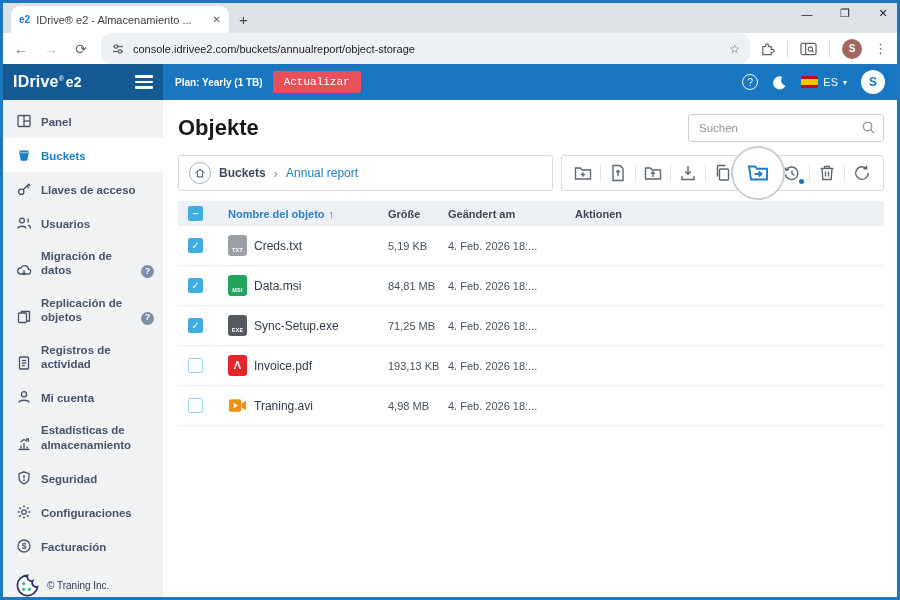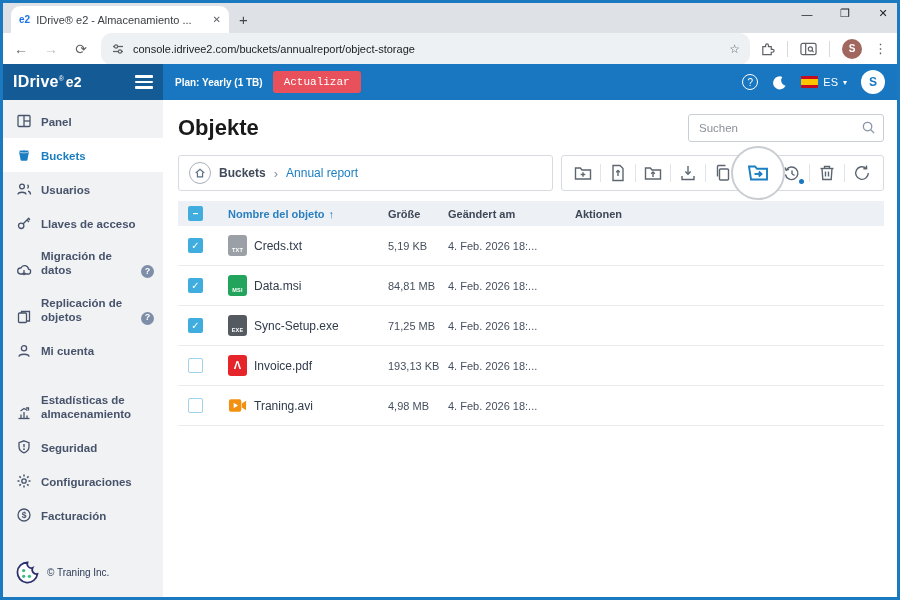--- a/index.html
+++ b/index.html
@@ -196,59 +196,70 @@
       <div class="side-item active">
         <svg width="16" height="16" viewBox="0 0 16 16">
             <path d="M3 4.5 h10 l-1.6 8.5 a1 1 0 0 1-1 .8 H5.6 a1 1 0 0 1-1-.8 z" fill="#1b7ec2"></path>
             <ellipse cx="8" cy="4.5" rx="5" ry="1.4" fill="#1b7ec2" stroke="#fff" stroke-width=".6"></ellipse>
           </svg>
         <span class="lbl">Buckets</span>
       </div>
       <div class="side-item">
         <svg width="16" height="16" viewBox="0 0 16 16">
             <g fill="none" stroke="#47536b" stroke-width="1.3">
+              <circle cx="5.2" cy="10.8" r="2.7"></circle>
+              <line x1="7.2" y1="8.8" x2="13.2" y2="2.8"></line>
+              <line x1="11" y1="5" x2="13" y2="7"></line>
+              <line x1="12.5" y1="3.5" x2="14" y2="5"></line>
+            </g>
+          </svg>
+        <span class="lbl">Llaves de acceso</span>
+      </div>
+      <div class="side-item">
+        <svg width="16" height="16" viewBox="0 0 16 16">
+            <g fill="none" stroke="#47536b" stroke-width="1.3">
               <circle cx="6" cy="5.5" r="2.4"></circle>
               <path d="M2 13.5 c0-3 8-3 8 0"></path>
               <path d="M11.5 3.8 a2.3 2.3 0 0 1 0 3.6"></path>
               <path d="M12 10.2 c2 .5 2.5 1.6 2.5 3.3"></path>
             </g>
           </svg>
         <span class="lbl">Usuarios</span>
       </div>
       <div class="side-item">
         <svg width="16" height="16" viewBox="0 0 16 16">
             <g fill="none" stroke="#47536b" stroke-width="1.3">
-              <circle cx="5.2" cy="10.8" r="2.7"></circle>
-              <line x1="7.2" y1="8.8" x2="13.2" y2="2.8"></line>
-              <line x1="11" y1="5" x2="13" y2="7"></line>
-              <line x1="12.5" y1="3.5" x2="14" y2="5"></line>
-            </g>
-          </svg>
-        <span class="lbl">Llaves de acceso</span>
-      </div>
-      <div class="side-item">
-        <svg width="16" height="16" viewBox="0 0 16 16">
-            <g fill="none" stroke="#47536b" stroke-width="1.3">
               <path d="M4.5 12 a3 3 0 0 1 .4-6 a4 4 0 0 1 7.6 1.2 a2.4 2.4 0 0 1-.6 4.8 z"></path>
               <line x1="8" y1="8" x2="8" y2="12.5"></line>
               <path d="M6.6 10.8 L8 12.4 L9.4 10.8"></path>
             </g>
           </svg>
         <span class="lbl">Migración de datos</span>
         <span class="qbadge">?</span>
       </div>
       <div class="side-item">
         <svg width="16" height="16" viewBox="0 0 16 16">
             <g fill="none" stroke="#47536b" stroke-width="1.3">
               <rect x="2.5" y="4" width="8" height="9.5" rx="1"></rect>
               <path d="M5.5 4 V2.5 h8 v9.5 H11"></path>
             </g>
           </svg>
         <span class="lbl">Replicación de objetos</span>
         <span class="qbadge">?</span>
+      </div>
+      <div class="side-item">
+        <svg width="16" height="16" viewBox="0 0 16 16">
+            <g fill="none" stroke="#47536b" stroke-width="1.3">
+              <rect x="3.5" y="2" width="9" height="12" rx="1"></rect>
+              <line x1="5.8" y1="5.5" x2="10.2" y2="5.5"></line>
+              <line x1="5.8" y1="8" x2="10.2" y2="8"></line>
+              <line x1="5.8" y1="10.5" x2="8.8" y2="10.5"></line>
+            </g>
+          </svg>
+        <span class="lbl">Registros de actividad</span>
       </div>
       <div class="side-item">
         <svg width="16" height="16" viewBox="0 0 16 16">
             <g fill="none" stroke="#47536b" stroke-width="1.3">
               <circle cx="8" cy="5.3" r="2.6"></circle>
               <path d="M3 13.8 c0-3.4 10-3.4 10 0"></path>
             </g>
           </svg>
         <span class="lbl">Mi cuenta</span>
       </div>

